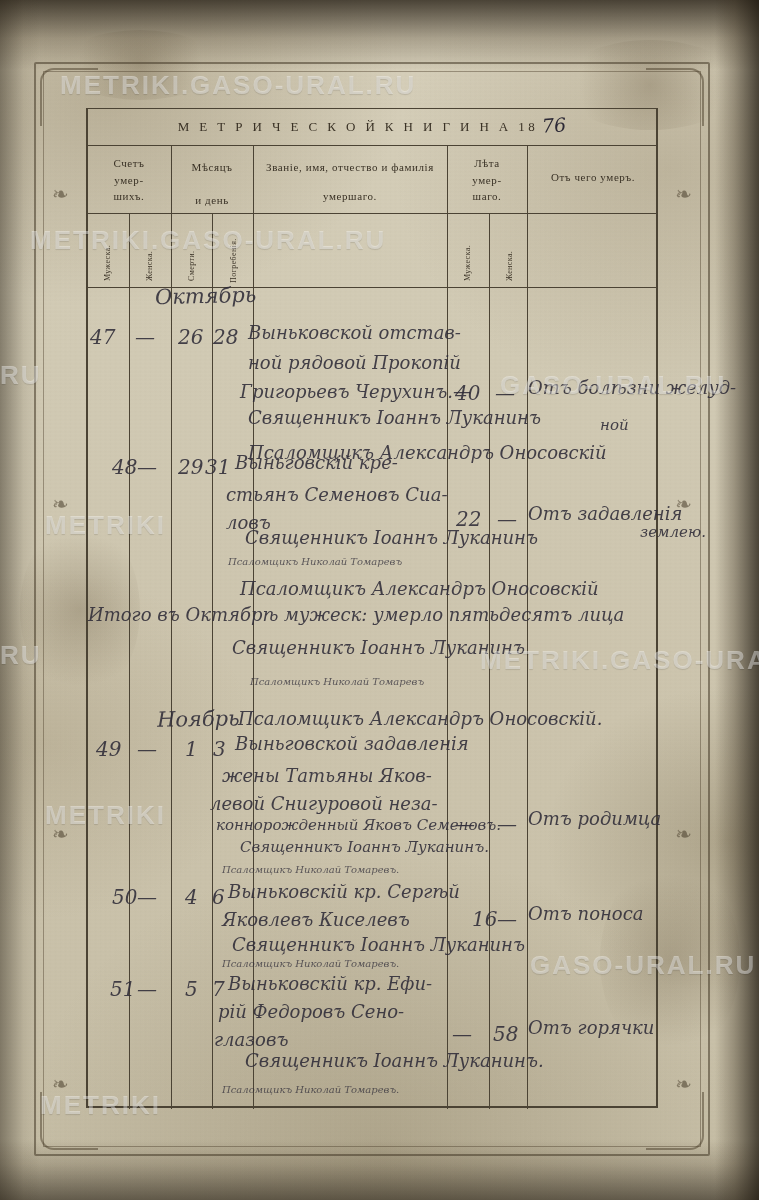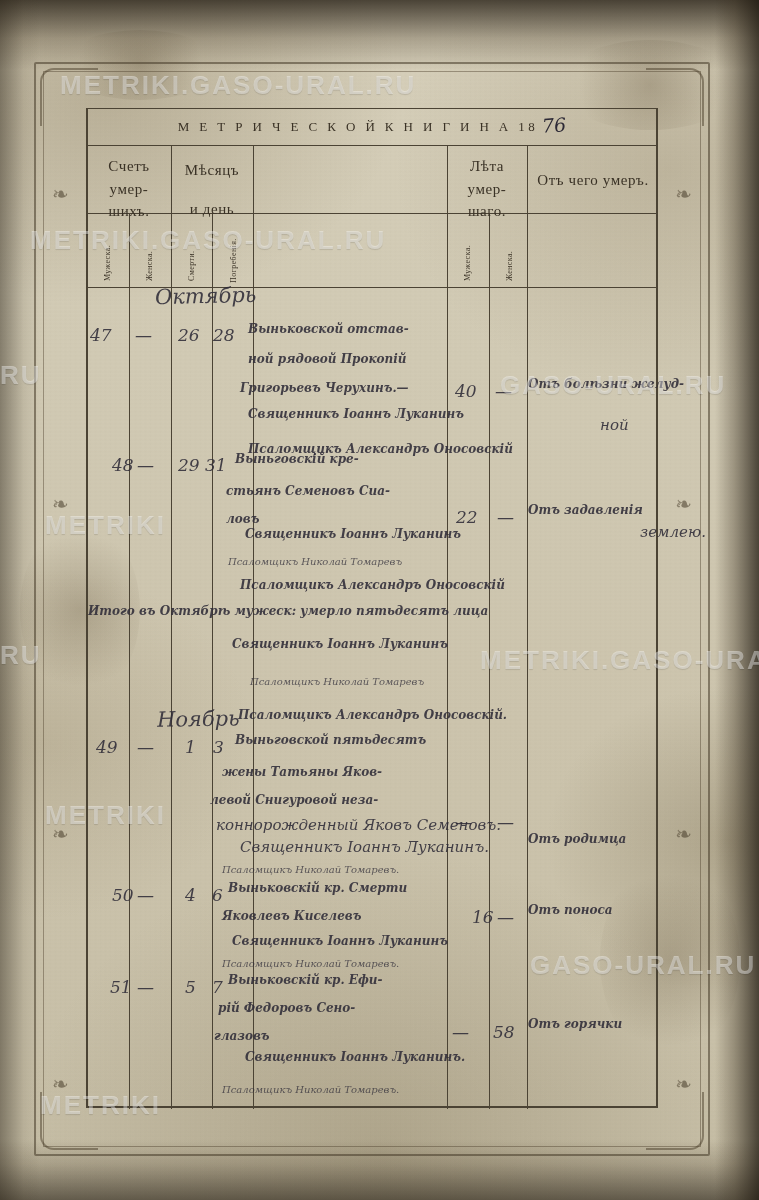--- a/index.html
+++ b/index.html
@@ -145,21 +145,21 @@
     color: #2d2a36;
     margin-left: 4px;
     font-style: italic;
     transform: translateY(-2px) rotate(-4deg);
     display: inline-block;
   }
 
   .colhead {
     position: absolute;
     text-align: center;
-    font-size: 15px;
+    font-size: 11px;
     letter-spacing: .6px;
     color: #3a3226;
     line-height: 1.5;
   }
   .subhead {
     position: absolute;
     font-size: 8px;
     color: #3a3226;
     letter-spacing: .4px;
     white-space: nowrap;
@@ -171,23 +171,23 @@
   .hw {
     position: absolute;
     font-family: "DejaVu Serif", serif;
     font-style: italic;
     color: #2f2c38;
     white-space: nowrap;
     opacity: .88;
   }
   .hw.sm { font-size: 10px; opacity: .72; }
   .hw.md { font-size: 15px; }
-  .hw.lg { font-size: 12px; font-weight: bold; }
+  .hw.lg { font-size: 18px; }
   .hw.xl { font-size: 21px; }
-  .hw.num { font-family: "DejaVu Serif", serif; font-size: 17px; }
+  .hw.num { font-family: "DejaVu Serif", serif; font-size: 20px; }
 
   .smudge {
     position: absolute;
     border-radius: 50%;
     background: radial-gradient(circle, rgba(95,80,55,.28), rgba(95,80,55,0) 70%);
     pointer-events: none;
   }
 </style>
 </head>
 <body>
@@ -246,20 +246,24 @@
 
       <div class="colhead" style="left:0; top:46px; width:84px;">
         <div>Счетъ</div>
         <div>умер-</div>
         <div>шихъ.</div>
       </div>
       <div class="colhead" style="left:84px; top:50px; width:82px;">
         <div>Мѣсяцъ</div>
         <div style="margin-top:16px;">и день</div>
       </div>
+      <div class="colhead" style="left:166px; top:50px; width:194px;">
+        <div>Званiе, имя, отчество и фамилiя</div>
+        <div style="margin-top:12px;">умершаго.</div>
+      </div>
       <div class="colhead" style="left:360px; top:46px; width:80px;">
         <div>Лѣта</div>
         <div>умер-</div>
         <div>шаго.</div>
       </div>
       <div class="colhead" style="left:440px; top:60px; width:132px;">
         <div>Отъ чего умеръ.</div>
       </div>
 
       <div class="subhead" style="left:16px; top:172px;">Мужеска.</div>
@@ -315,38 +319,38 @@
     <div class="hw sm" style="left:250px; top:676px;">Псаломщикъ Николай Томаревъ</div>
 
     <div class="hw xl" style="left:157px; top:707px; transform:rotate(-1deg);">Ноябрь</div>
     <div class="hw lg" style="left:238px; top:708px;">Псаломщикъ Александръ Оносовскiй.</div>
 
     <div class="hw num" style="left:96px; top:737px;">49</div>
     <div class="hw num" style="left:137px; top:737px;">—</div>
     <div class="hw num" style="left:185px; top:737px;">1</div>
     <div class="hw num" style="left:213px; top:737px;">3</div>
 
-    <div class="hw lg" style="left:235px; top:733px;">Выньговской пятьдесятъ</div>
+    <div class="hw lg" style="left:235px; top:733px;">Выньговской задавленiя</div>
     <div class="hw lg" style="left:222px; top:765px;">жены Татьяны Яков-</div>
     <div class="hw lg" style="left:210px; top:793px;">левой Снигуровой неза-</div>
     <div class="hw md" style="left:216px; top:816px;">коннорожденный Яковъ Семеновъ.</div>
 
     <div class="hw num" style="left:455px; top:812px;">—</div>
     <div class="hw num" style="left:497px; top:812px;">—</div>
-    <div class="hw lg" style="left:528px; top:832px;">Отъ родимца</div>
+    <div class="hw lg" style="left:528px; top:808px;">Отъ родимца</div>
 
     <div class="hw md" style="left:240px; top:838px;">Священникъ Iоаннъ Луканинъ.</div>
     <div class="hw sm" style="left:222px; top:864px;">Псаломщикъ Николай Томаревъ.</div>
 
     <div class="hw num" style="left:112px; top:885px;">50</div>
     <div class="hw num" style="left:137px; top:885px;">—</div>
     <div class="hw num" style="left:185px; top:885px;">4</div>
     <div class="hw num" style="left:212px; top:885px;">6</div>
 
-    <div class="hw lg" style="left:228px; top:881px;">Выньковскiй кр. Смерти</div>
+    <div class="hw lg" style="left:228px; top:881px;">Выньковскiй кр. Сергѣй</div>
     <div class="hw lg" style="left:222px; top:909px;">Яковлевъ Киселевъ</div>
 
     <div class="hw num" style="left:472px; top:907px;">16</div>
     <div class="hw num" style="left:497px; top:907px;">—</div>
     <div class="hw lg" style="left:528px; top:903px;">Отъ поноса</div>
 
     <div class="hw lg" style="left:232px; top:934px;">Священникъ Iоаннъ Луканинъ</div>
     <div class="hw sm" style="left:222px; top:958px;">Псаломщикъ Николай Томаревъ.</div>
 
     <div class="hw num" style="left:110px; top:977px;">51</div>

